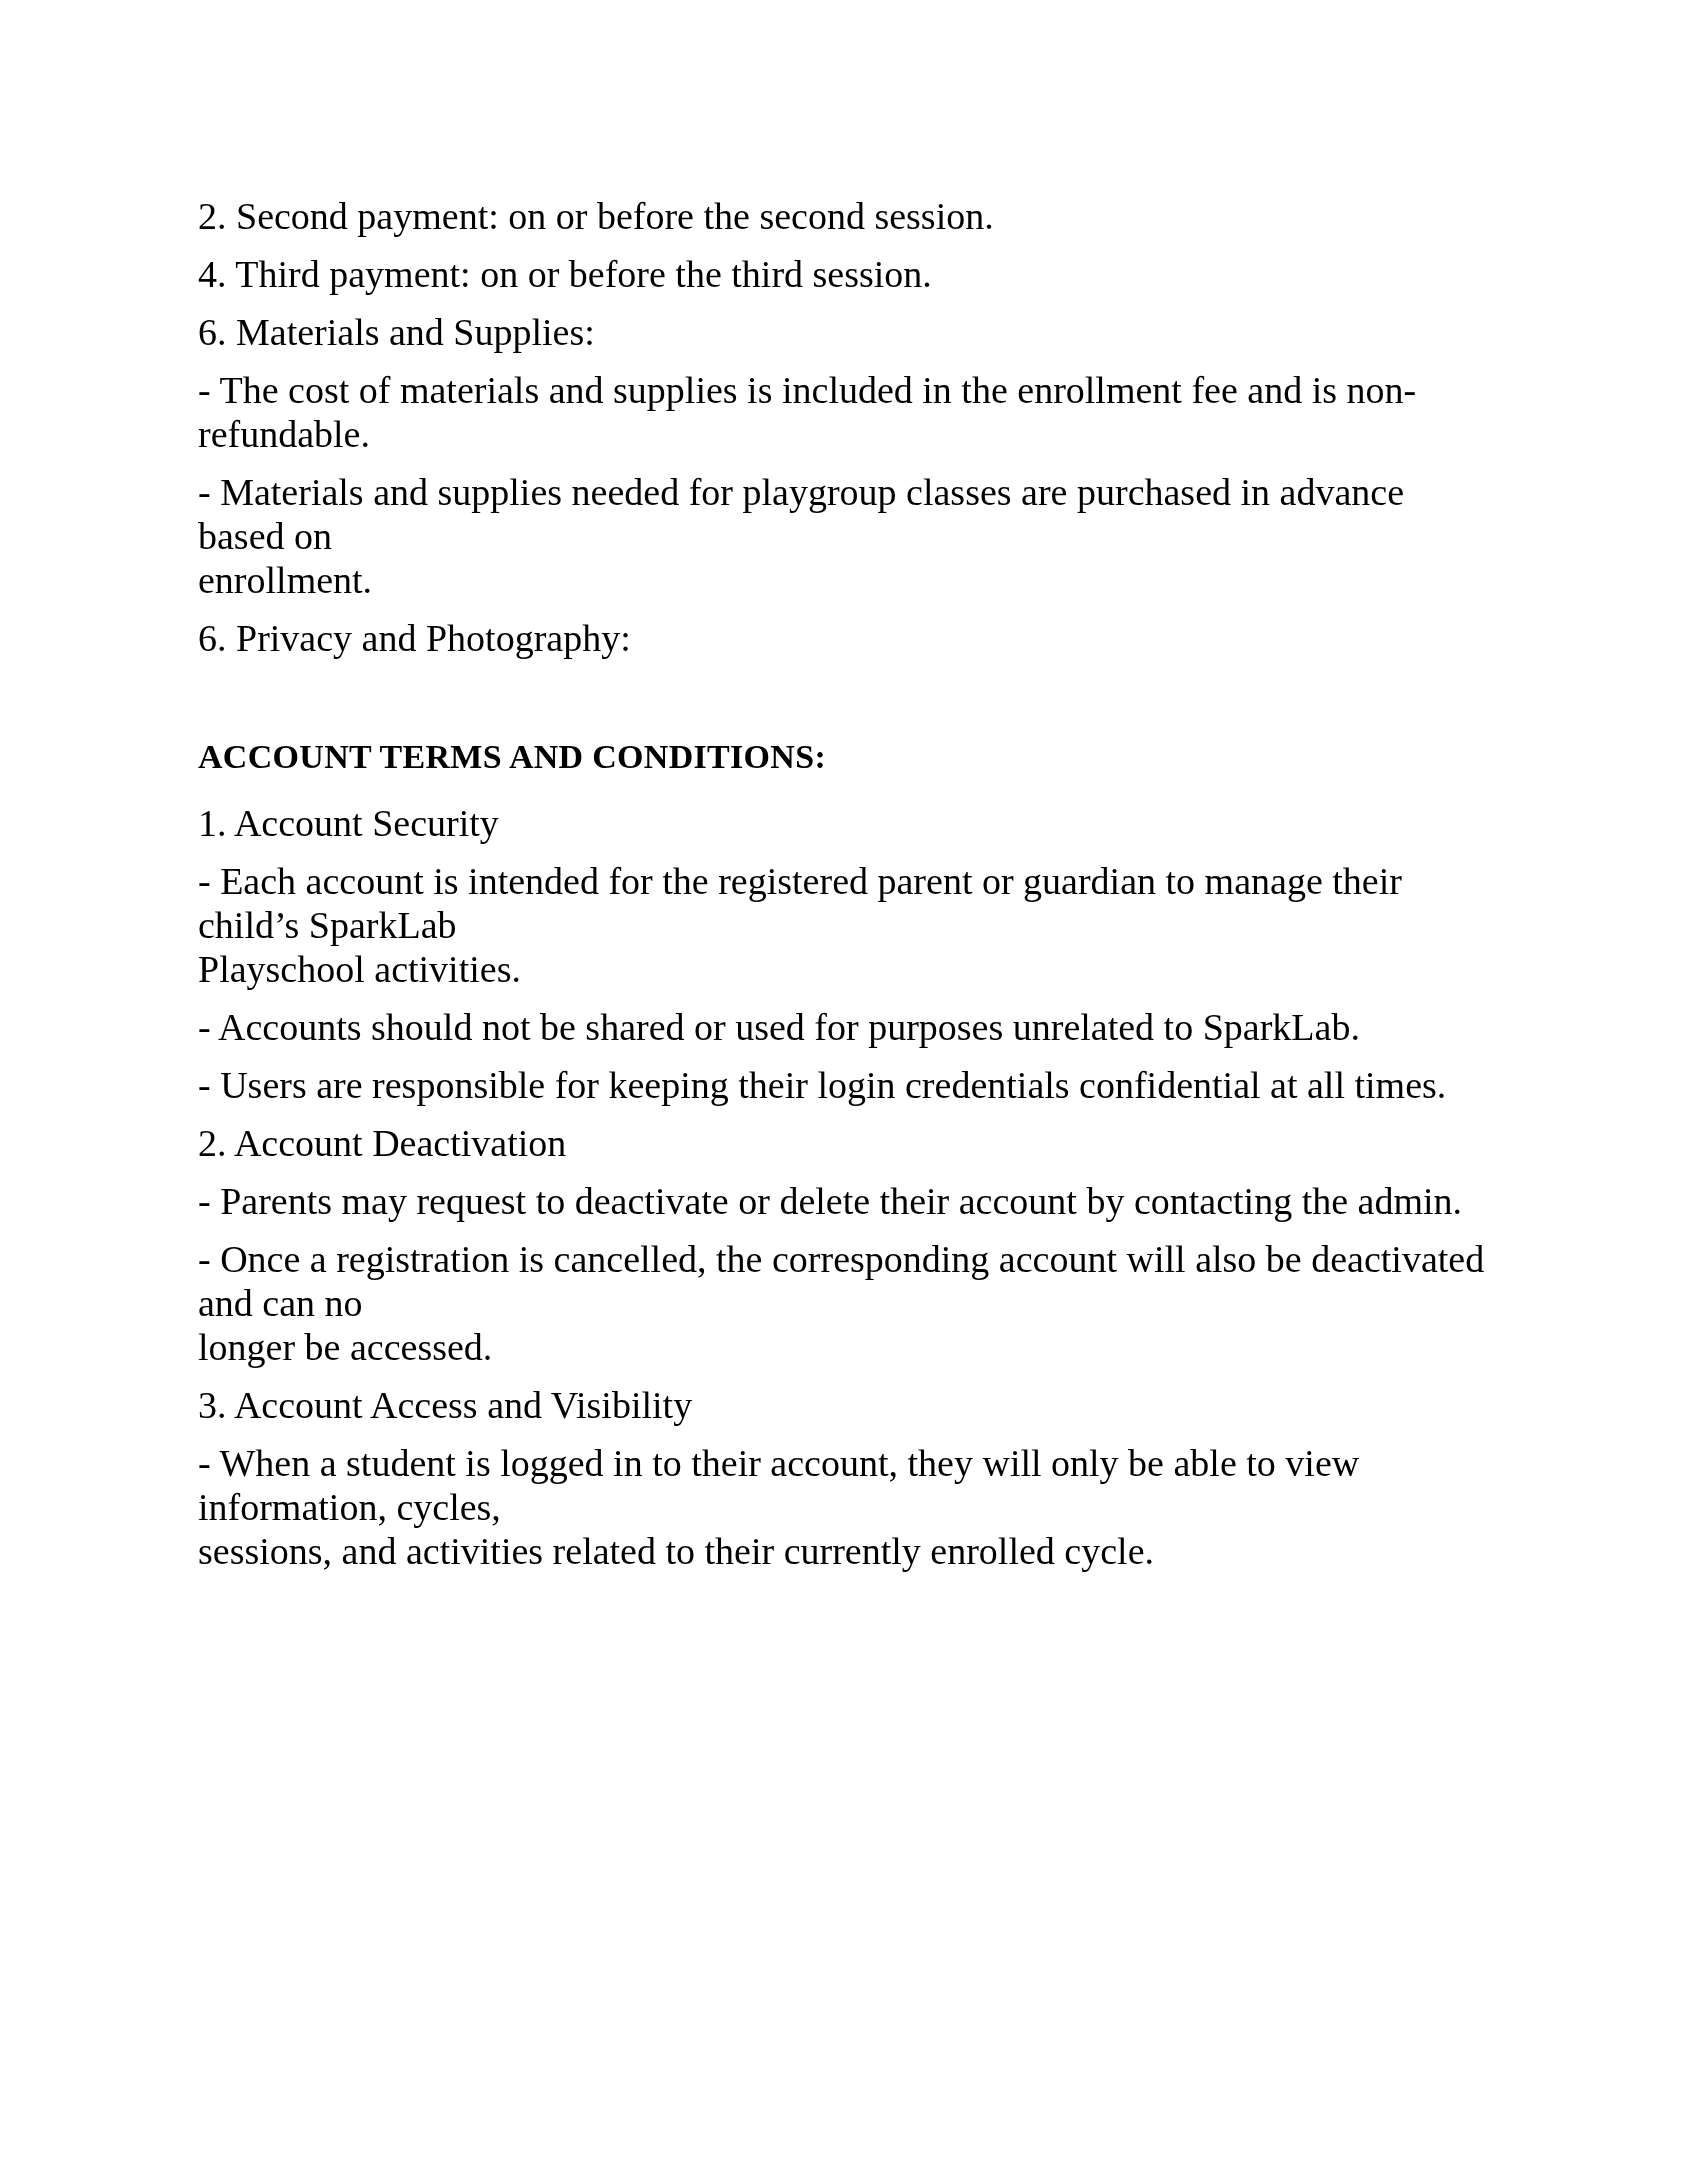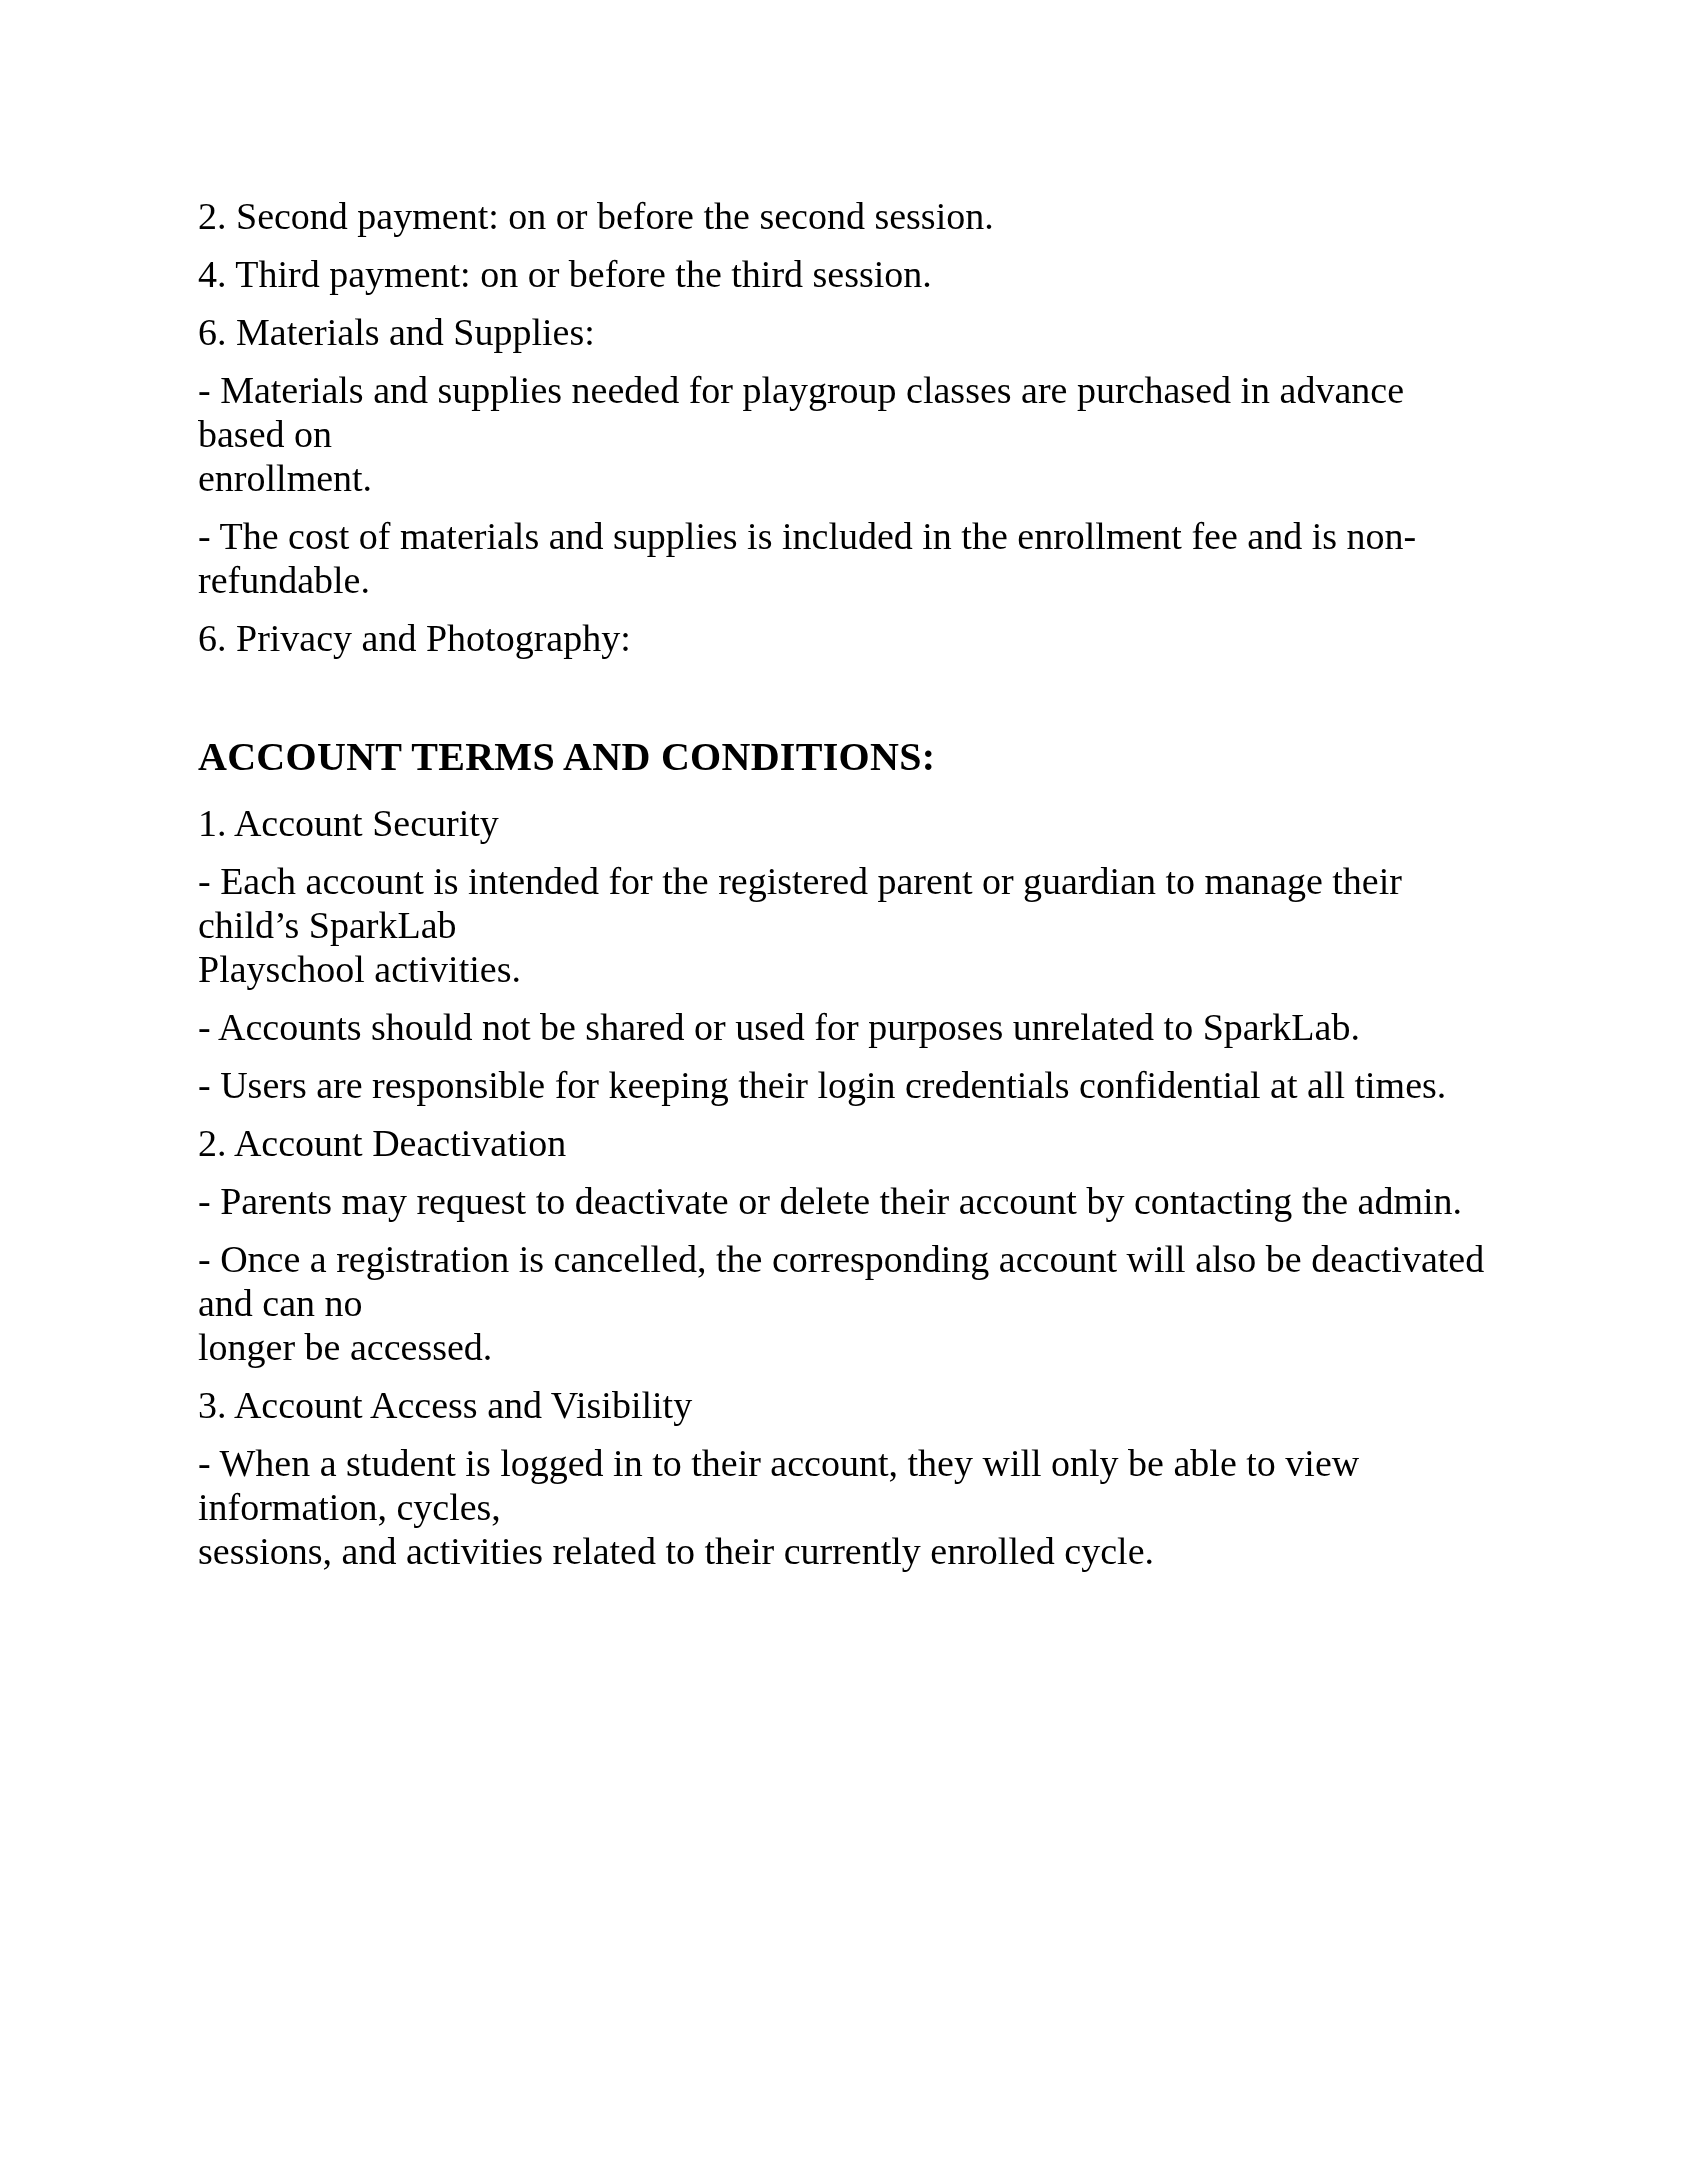--- a/index.html
+++ b/index.html
@@ -33,38 +33,38 @@
   }
   .content p {
     margin: 0 0 14px 0;
     white-space: pre-line;
     font-weight: normal;
   }
   .content p.blank {
     min-height: 44px;
   }
   .content p.heading {
-    font-size: 40px;
+    font-size: 34px;
     line-height: 49px;
     font-weight: bold;
     margin: 8.6px 0 20px 0;
     letter-spacing: 0.3px;
   }
 </style>
 </head>
 <body>
 
 <div class="page">
   <div class="content" id="doc-content">
       <p class="body">2. Second payment: on or before the second session.</p>
       <p class="body">4. Third payment: on or before the third session.</p>
       <p class="body">6. Materials and Supplies:</p>
+      <p class="body">- The cost of materials and supplies is included in the enrollment fee and is non-refundable.</p>
       <p class="body">- Materials and supplies needed for playgroup classes are purchased in advance based on
 enrollment.</p>
-      <p class="body">- The cost of materials and supplies is included in the enrollment fee and is non-refundable.</p>
       <p class="body">6. Privacy and Photography:</p>
       <p class="blank"></p>
       <p class="heading">ACCOUNT TERMS AND CONDITIONS:</p>
       <p class="body">1. Account Security</p>
       <p class="body">- Each account is intended for the registered parent or guardian to manage their child’s SparkLab
 Playschool activities.</p>
       <p class="body">- Accounts should not be shared or used for purposes unrelated to SparkLab.</p>
       <p class="body">- Users are responsible for keeping their login credentials confidential at all times.</p>
       <p class="body">2. Account Deactivation</p>
       <p class="body">- Parents may request to deactivate or delete their account by contacting the admin.</p>

